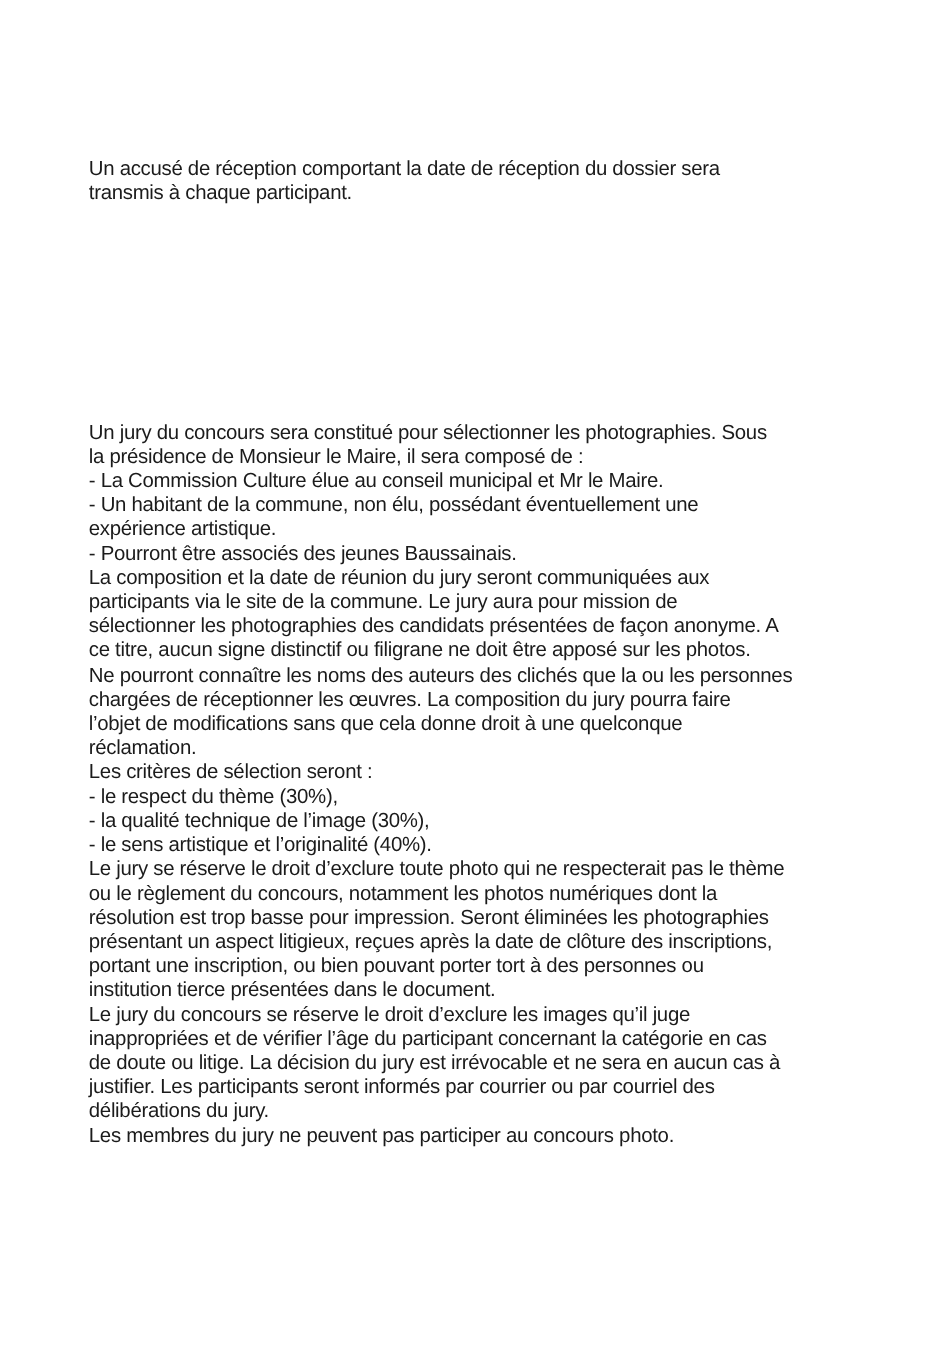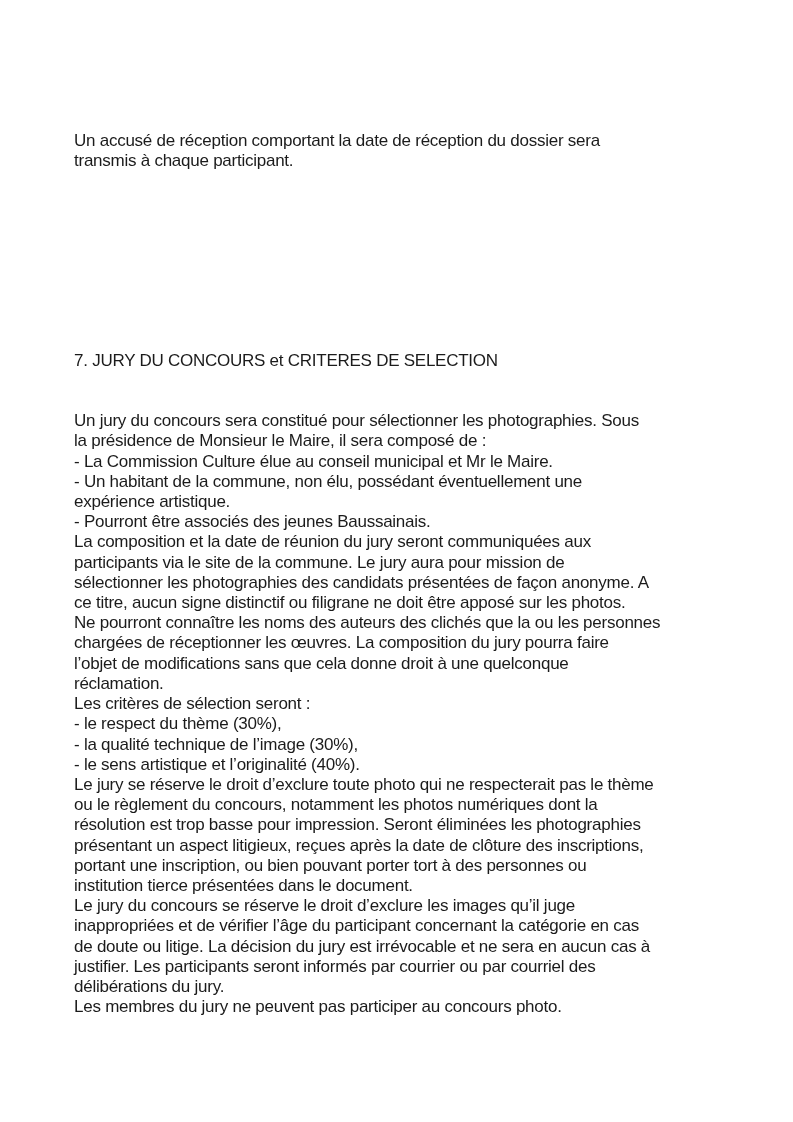--- a/index.html
+++ b/index.html
@@ -42,21 +42,20 @@
 <body>
 
 <div class="page">
   <div class="content">
 
     <div class="para">Un accusé de réception comportant la date de réception du dossier sera<br>transmis à chaque participant.</div>
 
     <div class="blank-line"></div>
 
     <section>
-      <div class="heading">7. JURY DU CONCOURS et CRITERES DE SELECTION</div>
       <div class="para">Un jury du concours sera constitué pour sélectionner les photographies. Sous<br>la présidence de Monsieur le Maire, il sera composé de :<br>- La Commission Culture élue au conseil municipal et Mr le Maire.<br>- Un habitant de la commune, non élu, possédant éventuellement une<br>expérience artistique.<br>- Pourront être associés des jeunes Baussainais.<br>La composition et la date de réunion du jury seront communiquées aux<br>participants via le site de la commune. Le jury aura pour mission de<br>sélectionner les photographies des candidats présentées de façon anonyme. A<br>ce titre, aucun signe distinctif ou filigrane ne doit être apposé sur les photos.<br>Ne pourront connaître les noms des auteurs des clichés que la ou les personnes<br>chargées de réceptionner les œuvres. La composition du jury pourra faire<br>l’objet de modifications sans que cela donne droit à une quelconque<br>réclamation.<br>Les critères de sélection seront :<br>- le respect du thème (30%),<br>- la qualité technique de l’image (30%),<br>- le sens artistique et l’originalité (40%).<br>Le jury se réserve le droit d’exclure toute photo qui ne respecterait pas le thème<br>ou le règlement du concours, notamment les photos numériques dont la<br>résolution est trop basse pour impression. Seront éliminées les photographies<br>présentant un aspect litigieux, reçues après la date de clôture des inscriptions,<br>portant une inscription, ou bien pouvant porter tort à des personnes ou<br>institution tierce présentées dans le document.<br>Le jury du concours se réserve le droit d’exclure les images qu’il juge<br>inappropriées et de vérifier l’âge du participant concernant la catégorie en cas<br>de doute ou litige. La décision du jury est irrévocable et ne sera en aucun cas à<br>justifier. Les participants seront informés par courrier ou par courriel des<br>délibérations du jury.<br>Les membres du jury ne peuvent pas participer au concours photo.</div>
     </section>
 
     <div class="blank-line"></div>
 
     
 
     
 
     

